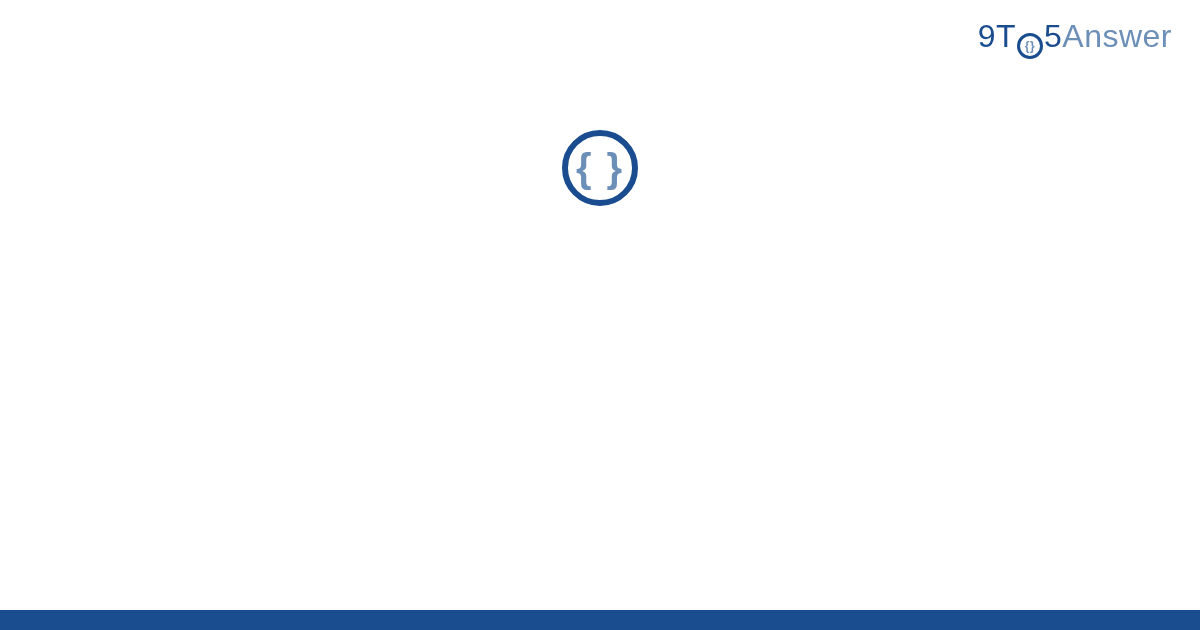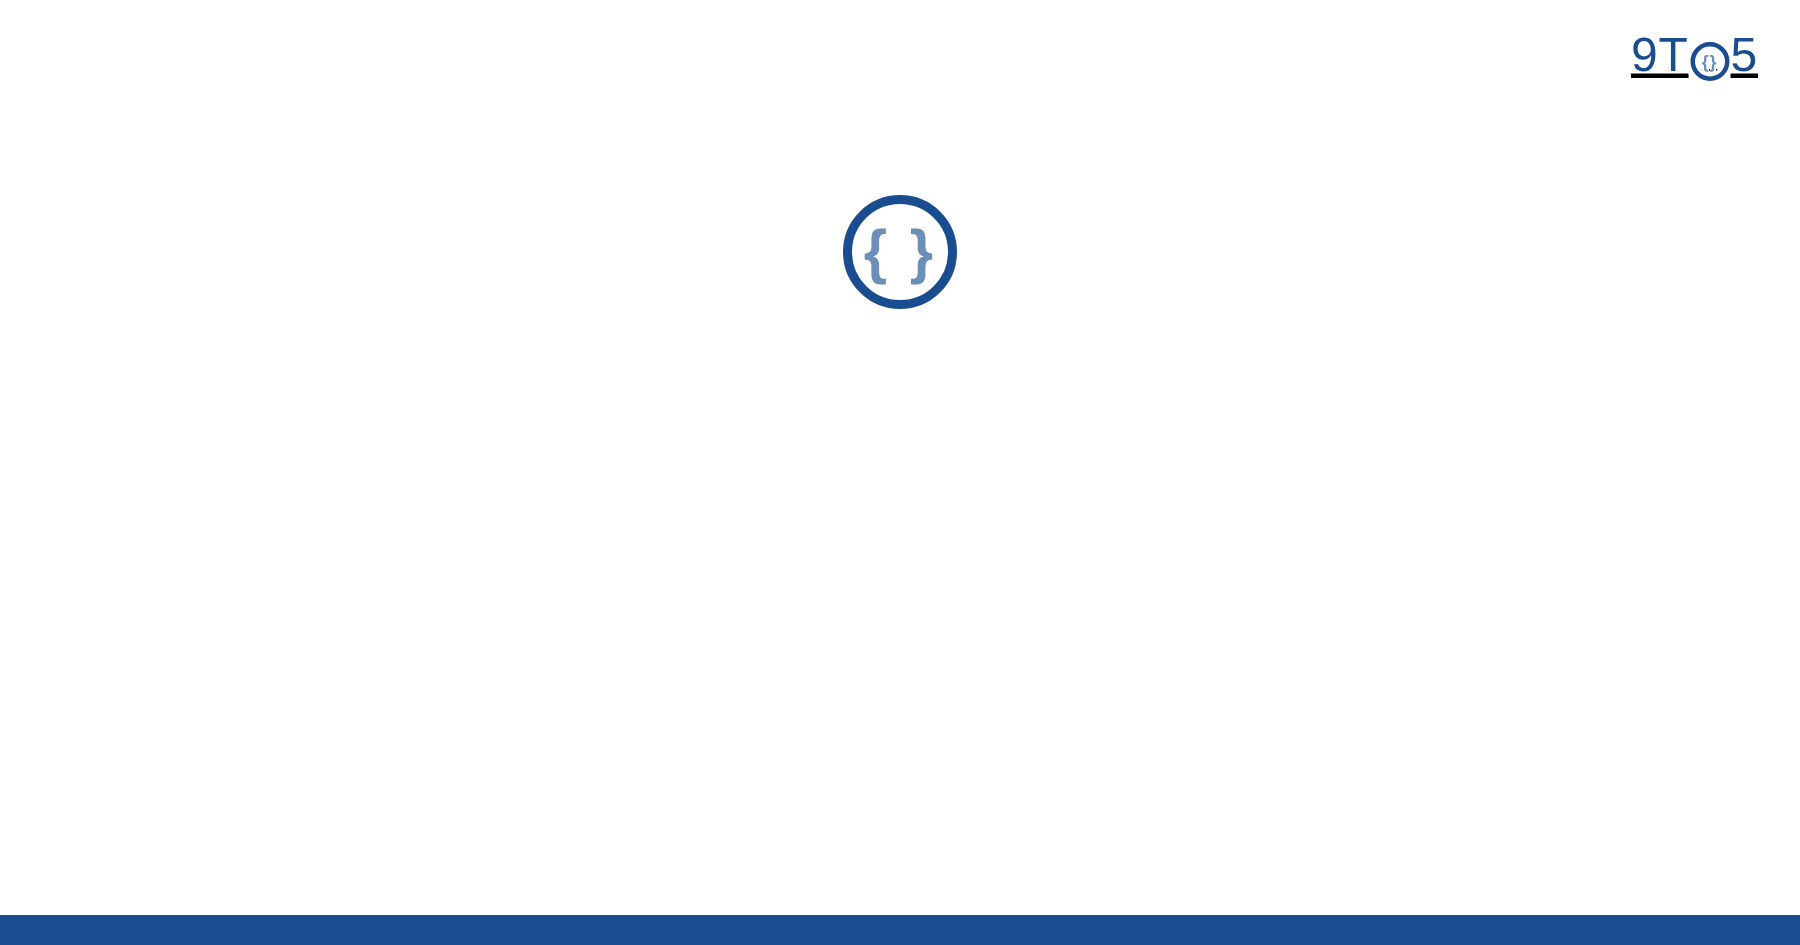--- a/index.html
+++ b/index.html
@@ -13,25 +13,24 @@
       background: #ffffff;
       font-family: -apple-system, BlinkMacSystemFont, "Segoe UI", Helvetica, Arial, sans-serif;
       position: relative;
       overflow: hidden;
     }
     .header {
       position: absolute;
       top: 18px;
       right: 28px;
       display: flex;
-      align-items: center;
+      align-items: flex-end;
       font-size: 32px;
       font-weight: 400;
       letter-spacing: 0.5px;
-      text-decoration: underline;
     }
     .logo-9t {
       color: #1a4d8f;
       font-weight: 500;
     }
     .logo-o-wrapper {
       position: relative;
       display: inline-block;
       width: 26px;
       height: 26px;
@@ -110,20 +109,21 @@
 <body>
 
 <div class="header">
   <span class="logo-9t">9T</span>
   <span class="logo-o-wrapper">
     <span class="logo-o-ring">
       <span class="logo-o-inner">{}</span>
     </span>
   </span>
   <span class="logo-5">5</span>
+  <span class="logo-answer">Answer</span>
 </div>
 
 <div class="content">
   <div class="main-icon">
     <span class="main-icon-braces">{ }</span>
   </div>
 </div>
 
 <div class="bottom-bar"></div>
 

